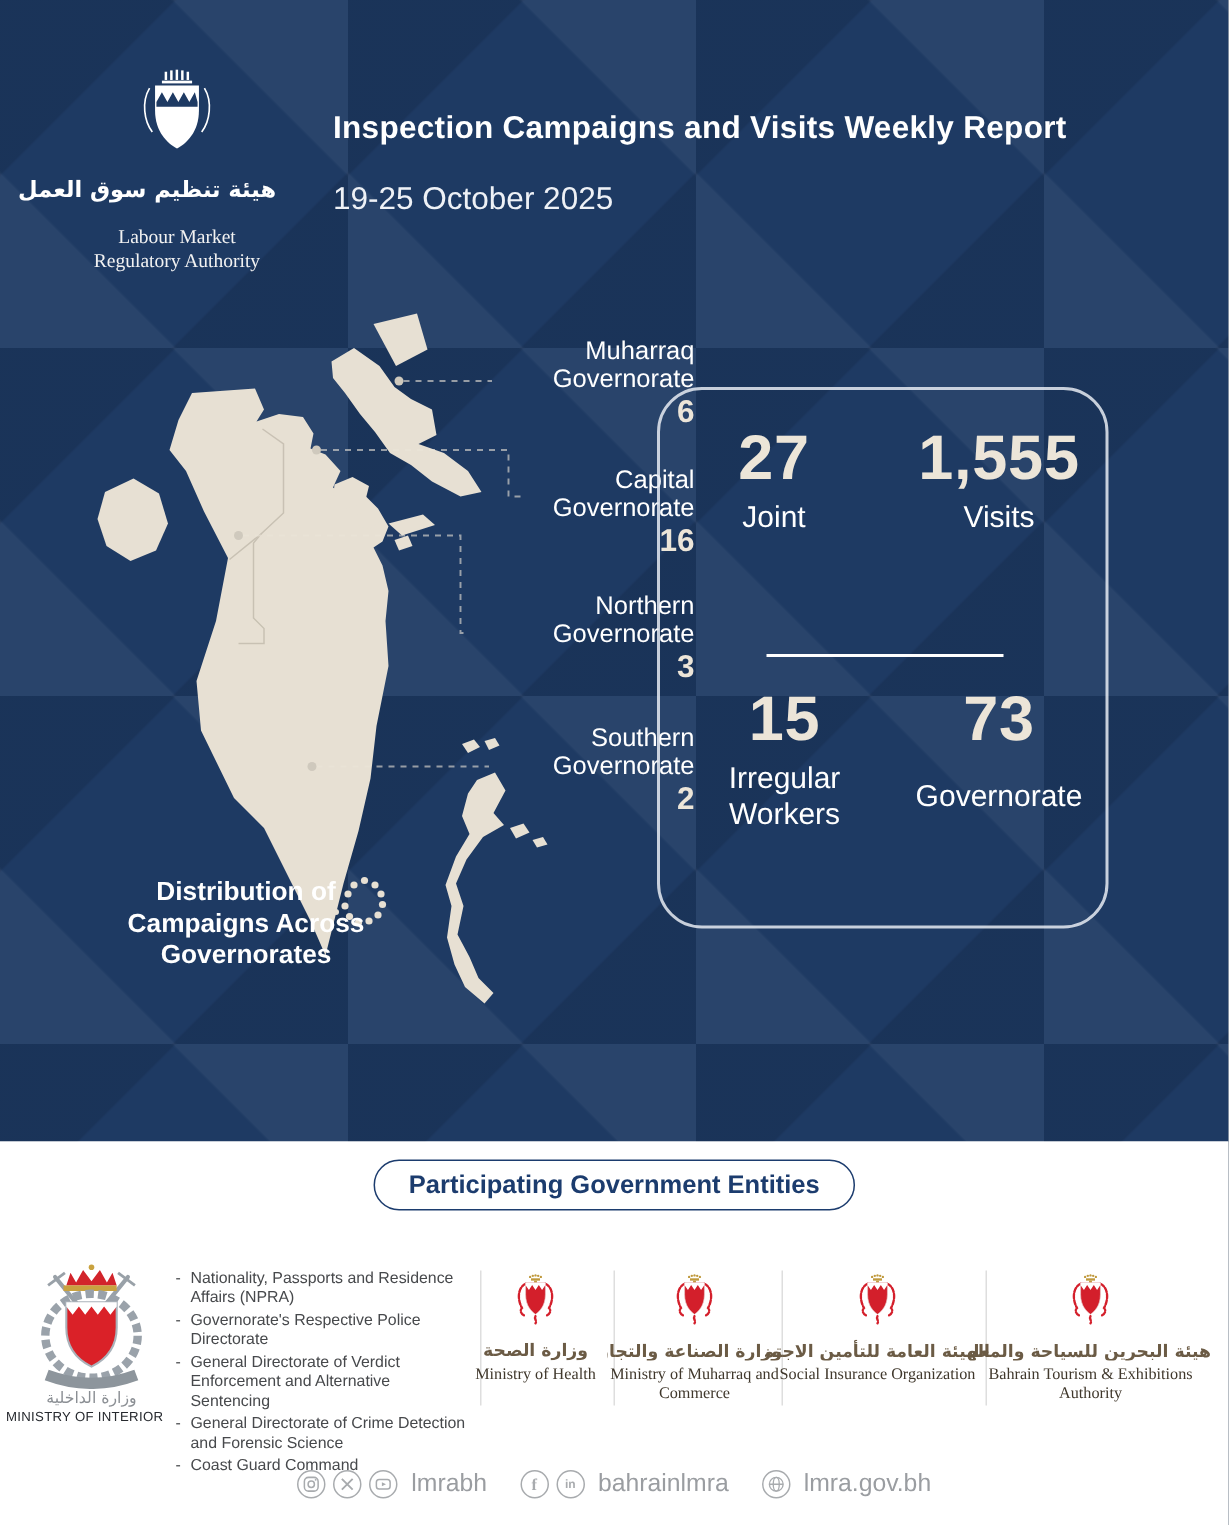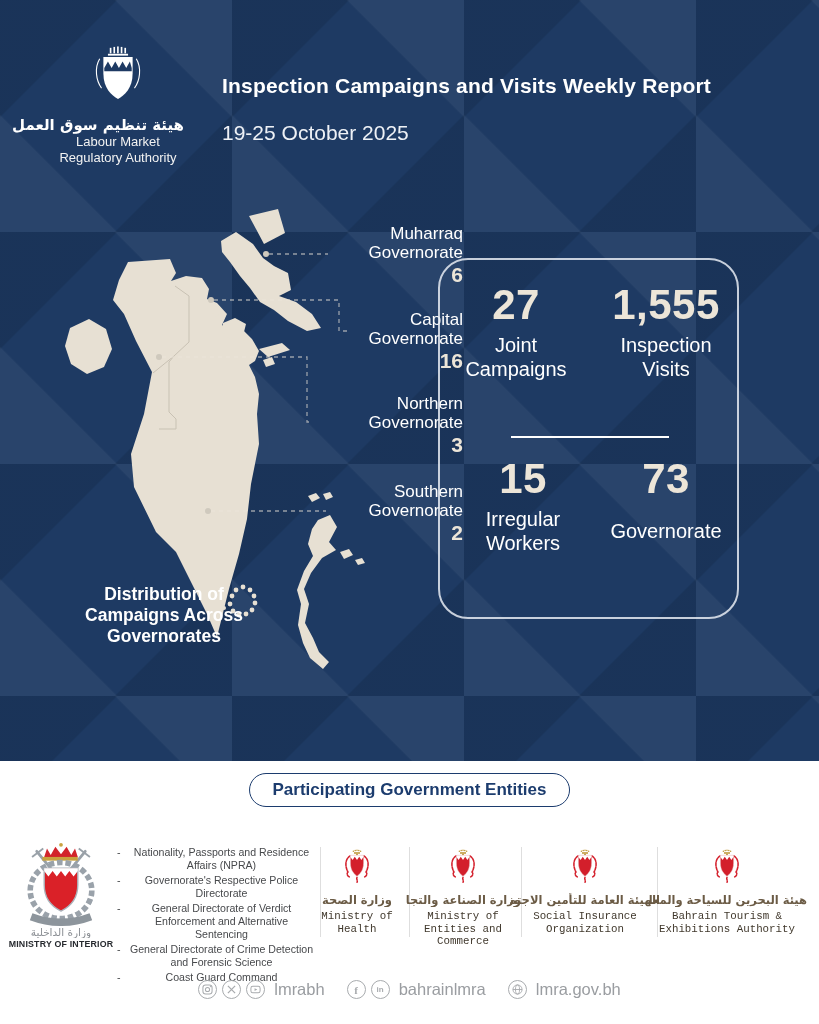--- a/index.html
+++ b/index.html
@@ -13,21 +13,21 @@
   
   .hero{position:absolute;left:0;top:0;width:819px;height:761px;
     background-color:var(--navy);
     background-image:
       linear-gradient(45deg, rgba(255,255,255,.05) 25%, transparent 25.5%, transparent 74.5%, rgba(255,255,255,.05) 75%),
       linear-gradient(-45deg, rgba(6,16,36,.16) 25%, transparent 25.5%, transparent 74.5%, rgba(6,16,36,.16) 75%);
     background-size:232px 232px;}
 
   .lmra-logo{position:absolute;left:52px;top:46px;width:132px;text-align:center;color:#fff;}
   .lmra-logo .arabic{font-family:"DejaVu Sans",sans-serif;direction:rtl;font-size:15px;font-weight:bold;margin-top:2px;white-space:nowrap;}
-  .lmra-logo .en{font-family:Liberation Sans, sans-serif;font-size:13px;line-height:15.5px;margin-top:0;color:#f2f2f2;text-align:center;}
+  .lmra-logo .en{font-family:Liberation Serif, serif;font-size:13px;line-height:15.5px;margin-top:15px;color:#f2f2f2;text-align:center;}
 
   .hero-title{position:absolute;left:222px;top:74px;color:#fff;}
   .hero-title h1{font-size:21px;font-weight:bold;letter-spacing:.2px;}
   .hero-title .date{font-size:21px;font-weight:400;margin-top:23px;color:#eef1f6;}
 
   
   .map-svg{position:absolute;left:60px;top:200px;}
 
   .gov-label{position:absolute;left:335px;width:128px;text-align:right;color:#fff;font-size:17px;line-height:19px;}
   .gov-label .num{font-size:21px;font-weight:bold;color:var(--cream);margin-top:3px;}
@@ -49,38 +49,38 @@
 
   
   .white-section{position:absolute;left:0;top:761px;width:819px;height:263px;background:#fff;}
   .badge{position:absolute;left:50%;top:12px;transform:translateX(-50%);
     border:1.7px solid var(--badge);border-radius:20px;padding:6px 23px;
     color:var(--badge);font-size:17px;font-weight:bold;white-space:nowrap;background:#fff;}
 
   .moi-emblem{position:absolute;left:14px;top:81px;}
   .moi-arabic{position:absolute;left:6px;top:165px;width:110px;text-align:center;
     font-family:"DejaVu Sans",sans-serif;direction:rtl;font-size:10.5px;color:#8b8f94;white-space:nowrap;overflow:hidden;}
-  .moi-name{position:absolute;left:4px;top:178px;width:114px;text-align:center;
-    font-size:8.8px;font-weight:bold;letter-spacing:.2px;color:#26292e;}
+  .moi-name{position:absolute;left:4px;top:178px;width:114px;text-align:left;
+    font-size:8.8px;font-weight:normal;letter-spacing:.2px;color:#26292e;}
 
   .moi-list{position:absolute;left:116px;top:85px;width:200px;list-style:none;
     font-size:10.6px;line-height:12.8px;color:var(--listgray);}
-  .moi-list li{position:relative;padding-left:11px;margin-bottom:2.5px;text-align:center;}
+  .moi-list li{position:relative;padding-left:11px;margin-bottom:2.5px;}
   .moi-list li::before{content:"-";position:absolute;left:1px;top:0;color:var(--listgray);}
 
   .vdiv{position:absolute;top:86px;height:90px;width:1px;background:#dedede;}
   .vd-0{left:320px;} .vd-1{left:409px;} .vd-2{left:521px;} .vd-3{left:657px;}
 
   .entity{position:absolute;top:82px;text-align:center;}
   .en-0{left:302px;width:110px;} .en-1{left:405px;width:116px;}
   .en-2{left:510px;width:150px;} .en-3{left:647px;width:160px;}
   .entity .crest{display:block;margin:0 auto;}
   .entity .arabic{font-family:"DejaVu Sans",sans-serif;direction:rtl;font-size:11.5px;font-weight:bold;
     color:#6b5b45;margin-top:4px;white-space:nowrap;overflow:hidden;}
-  .entity .en-name{font-family:Liberation Mono, monospace;font-size:10.8px;line-height:12.5px;color:#40382c;margin-top:3px;}
+  .entity .en-name{font-family:Liberation Serif, serif;font-size:10.8px;line-height:12.5px;color:#40382c;margin-top:3px;}
 
   
   .footer{position:absolute;left:0;top:219px;width:819px;display:flex;justify-content:center;
     align-items:center;gap:22px;}
   .fgroup{display:flex;align-items:center;gap:5px;}
   .sicon{width:19px;height:19px;border:1.3px solid #a8abae;border-radius:50%;
     display:flex;align-items:center;justify-content:center;color:#a8abae;flex:0 0 auto;}
   .ftext{font-size:16.5px;color:var(--footgray);margin-left:4px;}
 </style>
 </head>
@@ -206,27 +206,25 @@
       <div>Distribution of</div>
       <div>Campaigns Across</div>
       <div>Governorates</div>
     </div>
 
     <div class="stats-box">
       <div class="stat st-0">
         <div class="value">27</div>
         <div class="lbl">
           <div>Joint</div>
-          <div>Campaigns</div>
         </div>
       </div>
       <div class="stat st-1">
         <div class="value">1,555</div>
         <div class="lbl">
-          <div>Inspection</div>
           <div>Visits</div>
         </div>
       </div>
       <div class="stats-divider"></div>
       <div class="stat st-2">
         <div class="value">15</div>
         <div class="lbl">
           <div>Irregular</div>
           <div>Workers</div>
         </div>
@@ -305,21 +303,21 @@
           <use href="#bahrain-crest"></use>
         </svg>
       <div class="arabic">وزارة الصحة</div>
       <div class="en-name">Ministry of Health</div>
     </div>
     <div class="entity en-1">
       <svg class="crest" width="36" height="46" viewBox="0 0 60 62">
           <use href="#bahrain-crest"></use>
         </svg>
       <div class="arabic">وزارة الصناعة والتجارة</div>
-      <div class="en-name">Ministry of Entities and Commerce</div>
+      <div class="en-name">Ministry of Muharraq and Commerce</div>
     </div>
     <div class="entity en-2">
       <svg class="crest" width="36" height="46" viewBox="0 0 60 62">
           <use href="#bahrain-crest"></use>
         </svg>
       <div class="arabic">الهيئة العامة للتأمين الاجتماعي</div>
       <div class="en-name">Social Insurance Organization</div>
     </div>
     <div class="entity en-3">
       <svg class="crest" width="36" height="46" viewBox="0 0 60 62">

